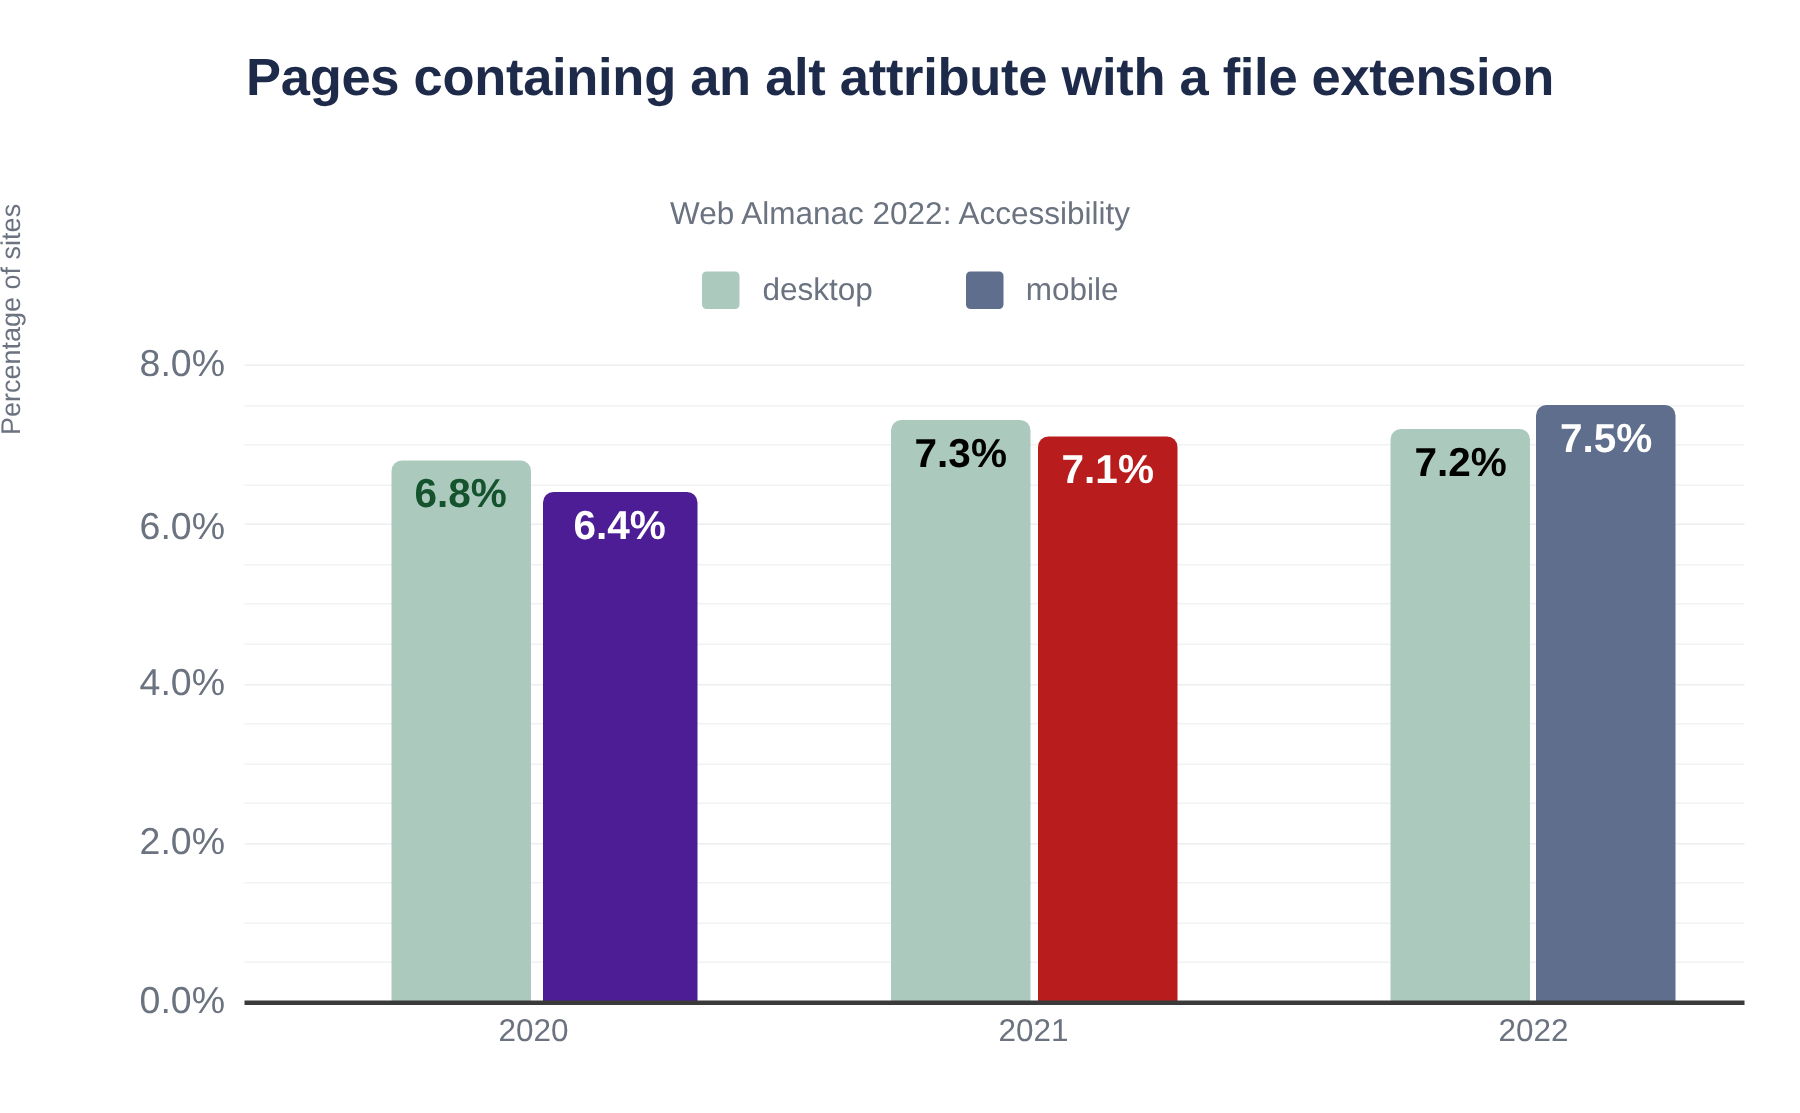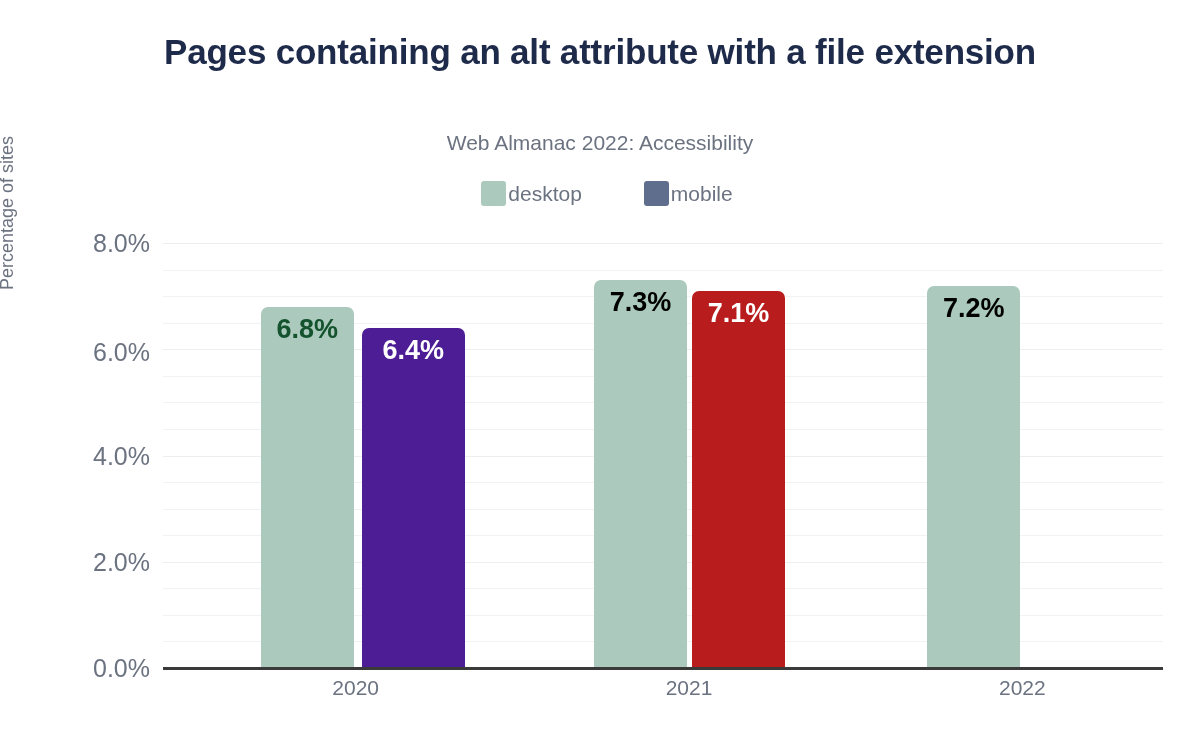--- a/index.html
+++ b/index.html
@@ -52,21 +52,21 @@
     top: 181px;
     width: 1200px;
     display: flex;
     justify-content: center;
     align-items: center;
     gap: 48px;
   }
   .legend-item {
     display: flex;
     align-items: center;
-    gap: 2px;
+    gap: 15px;
     padding-left: 14px;
   }
   .legend-swatch {
     width: 25px;
     height: 25px;
     border-radius: 3px;
     display: block;
   }
   .legend-label {
     font-size: 21px;
@@ -244,20 +244,23 @@
           <span class="bar-value" style="color: rgb(0, 0, 0);">7.3%</span>
         </div>
         <div class="bar" style="left: 98px; width: 93px; height: 377.188px; background: #b91c1c;">
           <span class="bar-value" style="color: rgb(255, 255, 255);">7.1%</span>
         </div>
       </div>
       <div class="bar-group" style="left: 764.333px; width: 190px;">
         <div class="bar" style="left: 0px; width: 93px; height: 382.5px; background: rgb(171, 201, 188);">
           <span class="bar-value" style="color: rgb(0, 0, 0);">7.2%</span>
         </div>
+        <div class="bar" style="left: 97px; width: 93px; height: 398.438px; background: rgb(95, 110, 140);">
+          <span class="bar-value" style="color: rgb(255, 255, 255);">7.5%</span>
+        </div>
       </div>
     </div>
 
   <div class="axis-line"></div>
 
   <div class="x-labels" id="x-labels">
       <div class="x-tick" style="left: 192.667px;">2020</div>
       <div class="x-tick" style="left: 526px;">2021</div>
       <div class="x-tick" style="left: 859.333px;">2022</div>
     </div>

